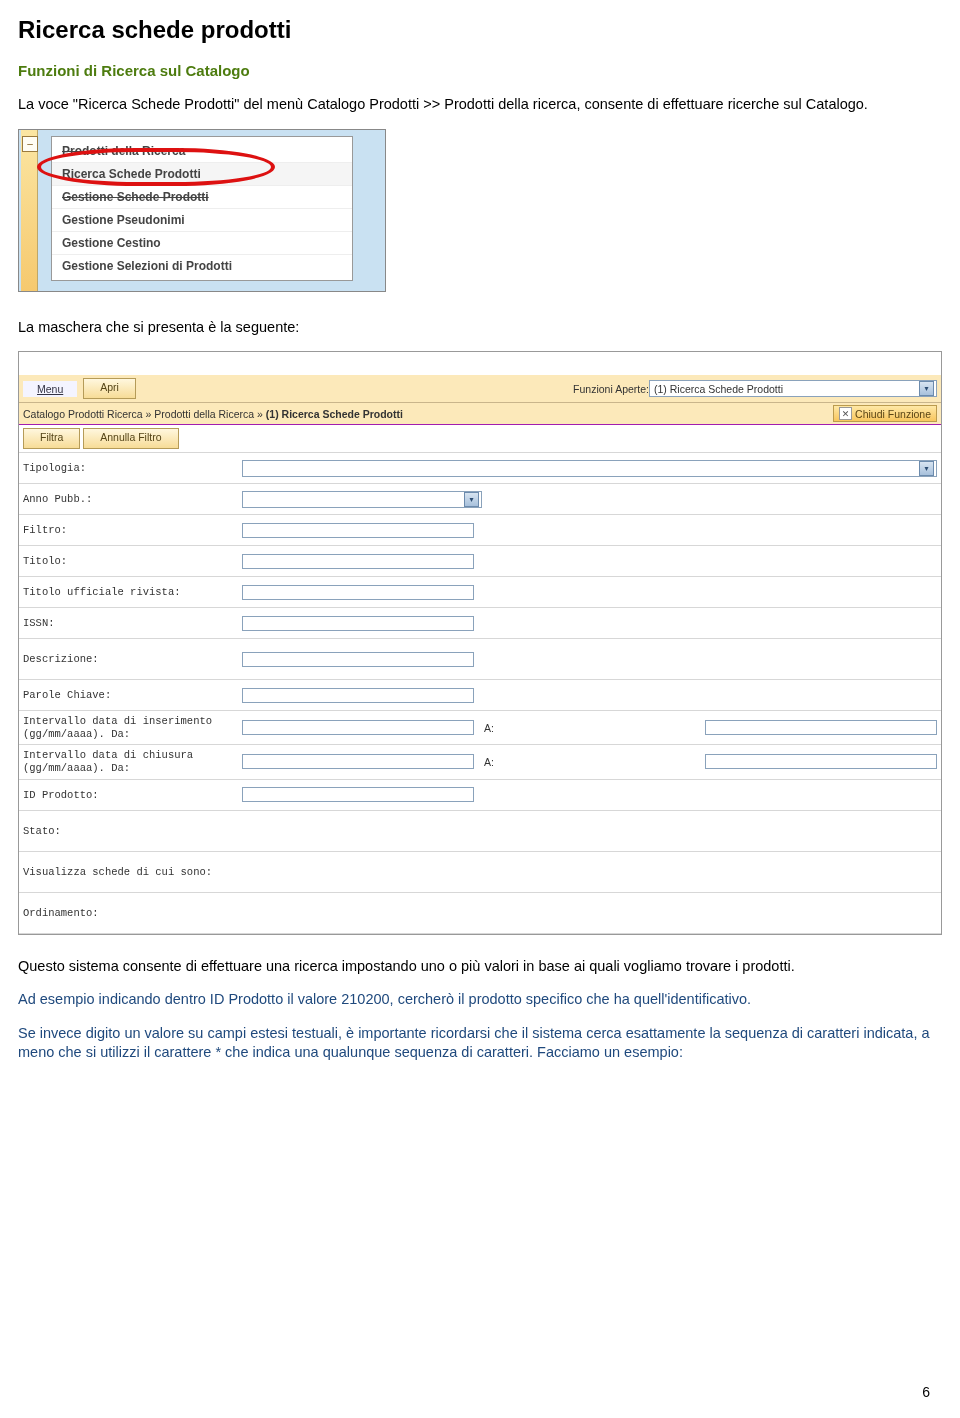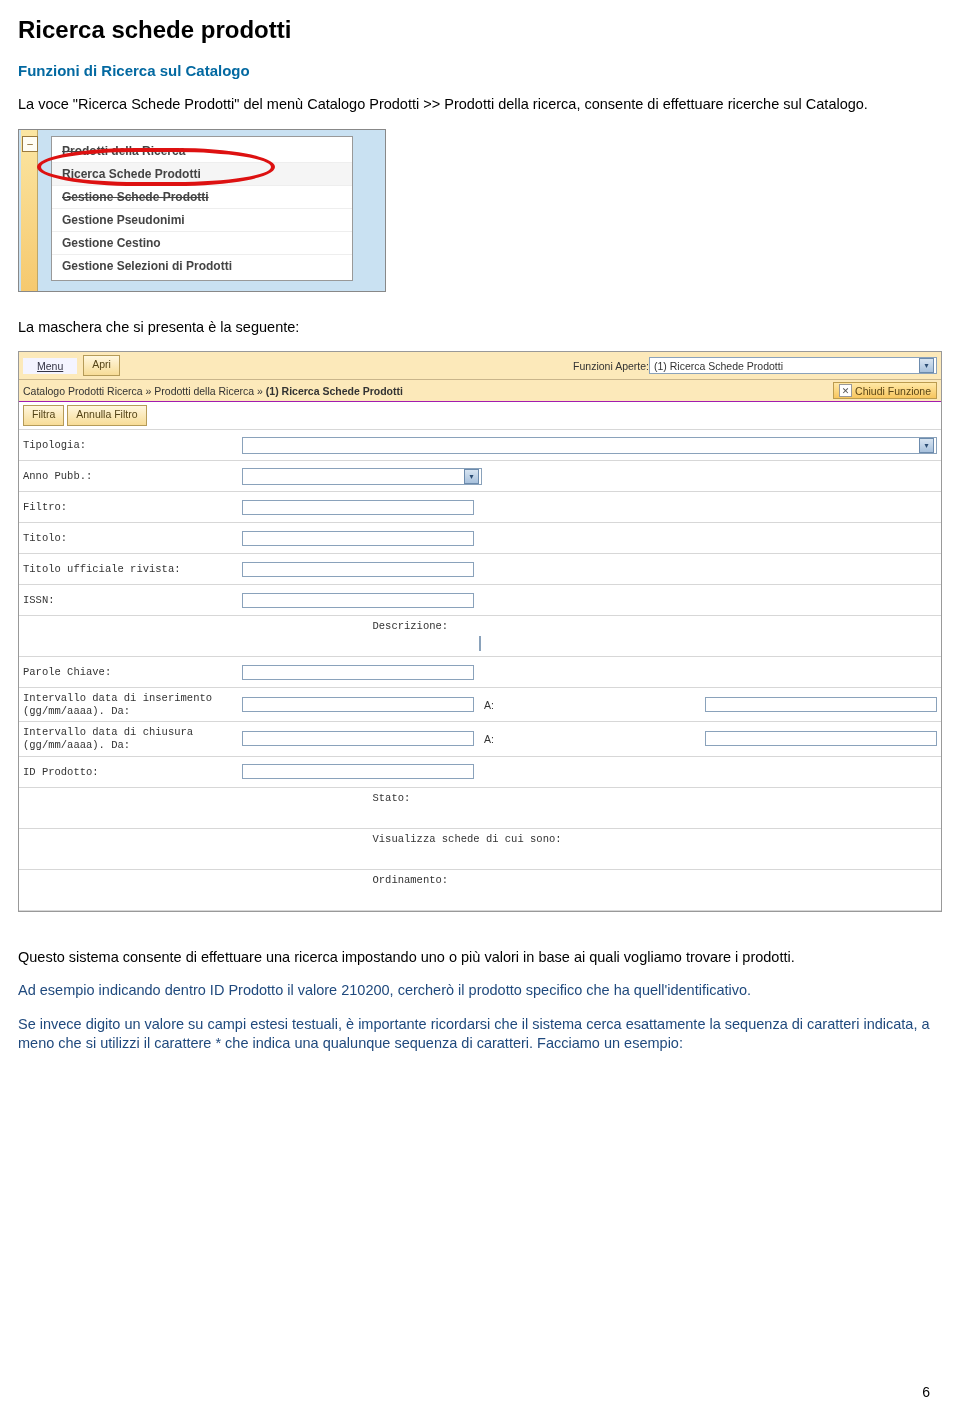--- a/index.html
+++ b/index.html
@@ -13,21 +13,21 @@
     box-sizing: border-box;
   }
   h1 {
     font-size: 24px;
     font-weight: bold;
     margin: 0 0 18px 0;
   }
   h2 {
     font-size: 15px;
     font-weight: bold;
-    color: #0369a1;
+    color: #4d7c0f;
     margin: 0 0 16px 0;
   }
   p { margin: 0 0 14px 0; line-height: 1.35; }
   .blue-p { color: #1f497d; }
   .menu-shot {
     margin: 12px 0 26px 0;
     border: 1px solid #888;
     background: #c9e1f2;
     width: 360px;
     padding: 6px 0 10px 6px;
@@ -85,27 +85,28 @@
     font-size: 10.5px;
     color: #333;
   }
   .top-bar {
     display: flex;
     justify-content: space-between;
     align-items: center;
     background: #fce9ba;
     border-bottom: 1px solid #c9b58b;
     padding: 3px 4px;
+    margin-top: 23px;
   }
   .top-left { display:flex; align-items:center; gap:6px;}
   .btn {
     background: linear-gradient(#fff7de,#f7dc97);
     border: 1px solid #b59b58;
     color: #554518;
-    padding: 1px 8px;
+    padding: 1px 16px;
     font-family: Verdana, sans-serif;
     font-size: 10.5px;
     height: 17px;
     line-height: 14px;
     display: inline-block;
   }
   .menu-btn {
     border-color:#6f6fae;
     background:#f4f4ff;
     color:#334;
@@ -173,21 +174,20 @@
   }
   .spacer{ flex:1; }
   .mid-label{
     padding:0 6px;
   }
   .form-grid .field2{
     flex: 0 0 232px;
   }
   .tall{
     height:32px;
-    flex-direction:column;
   }
   .pagenum{
     position:fixed;
     bottom:18px; right:30px;
     font-size:14px;
     color:#000;
   }
 </style>
 </head>
 <body>
@@ -336,17 +336,17 @@
       <div class="label">Visualizza schede di cui sono:</div>
       <div class="spacer"></div>
     </div>
     <div class="row tall">
       <div class="label">Ordinamento:</div>
       <div class="spacer"></div>
     </div>
   </div>
 </div>
 
-<p style="margin-top:36px">Questo sistema consente di effettuare una ricerca impostando uno o più  valori in base ai quali vogliamo trovare i prodotti.</p>
+<p style="margin-top:22px">Questo sistema consente di effettuare una ricerca impostando uno o più  valori in base ai quali vogliamo trovare i prodotti.</p>
 <p class="blue-p">Ad esempio indicando dentro ID Prodotto il valore 210200, cercherò il prodotto specifico che ha quell'identificativo.</p>
 <p class="blue-p">Se invece digito un valore su campi estesi testuali, è importante ricordarsi che il sistema cerca esattamente la sequenza di caratteri indicata, a meno che si utilizzi il carattere * che indica una qualunque sequenza di caratteri. Facciamo un esempio:</p>
 
 <div class="pagenum">6</div>
 
 </body></html>

